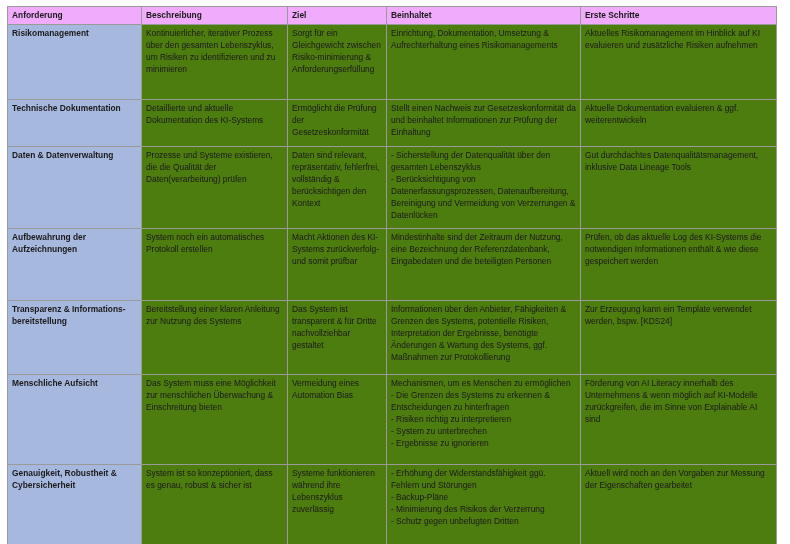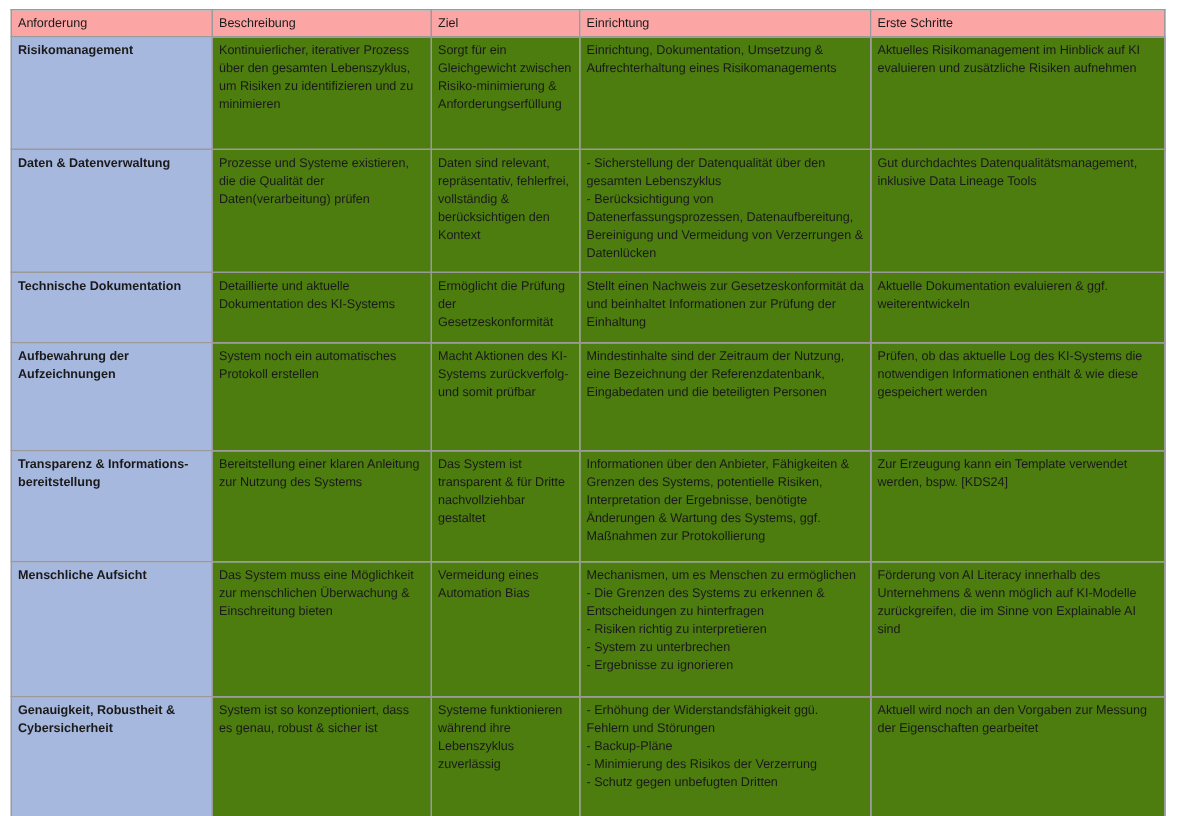--- a/index.html
+++ b/index.html
@@ -1,21 +1,21 @@
 <!DOCTYPE html>
 <html><head>
 <meta charset="utf-8">
 <style>
   html, body { margin: 0; padding: 0; background: #ffffff; }
   body { width: 790px; height: 544px; position: relative; overflow: hidden;
          font-family: "Liberation Sans", sans-serif; color: #1a1a1a; }
   table { position: absolute; left: 7px; top: 6px; width: 769px;
           border-collapse: collapse; table-layout: fixed; font-size: 8.4px; line-height: 12px; }
   td, th { border: 1px solid #9a9a9a; vertical-align: top; padding: 2px 4px 2px 4px; text-align: left; }
-  th { background: #fca5a5; font-weight: normal; height: 13px; }
+  th { background: #f0abfc; font-weight: bold; height: 13px; }
   td.req { background: #a7b8df; font-weight: bold; }
   td { background: #4d7c0f; }
   col.c1 { width: 134px; } col.c2 { width: 146px; } col.c3 { width: 99px; }
   col.c4 { width: 194px; } col.c5 { width: 196px; }
   .line { display: block; }
 </style>
 </head>
 <body>
 
 <table>
@@ -24,52 +24,52 @@
       <col class="c2">
       <col class="c3">
       <col class="c4">
       <col class="c5">
     </colgroup>
   <thead>
     <tr>
       <th>Anforderung</th>
       <th>Beschreibung</th>
       <th>Ziel</th>
-      <th>Einrichtung</th>
+      <th>Beinhaltet</th>
       <th>Erste Schritte</th>
     </tr>
   </thead>
   <tbody id="tbody">
       <tr style="height: 75px;">
         <td class="req">Risikomanagement</td>
         <td>Kontinuierlicher, iterativer Prozess über den gesamten Lebenszyklus, um Risiken zu identifizieren und zu minimieren</td>
         <td>Sorgt für ein Gleichgewicht zwischen Risiko-minimierung &amp; Anforderungserfüllung</td>
         <td>
           <span class="line">Einrichtung, Dokumentation, Umsetzung &amp; Aufrechterhaltung eines Risikomanagements</span>
         </td>
         <td>Aktuelles Risikomanagement im Hinblick auf KI evaluieren und zusätzliche Risiken aufnehmen</td>
       </tr>
+      <tr style="height: 47px;">
+        <td class="req">Technische Dokumentation</td>
+        <td>Detaillierte und aktuelle Dokumentation des KI-Systems</td>
+        <td>Ermöglicht die Prüfung der Gesetzeskonformität</td>
+        <td>
+          <span class="line">Stellt einen Nachweis zur Gesetzeskonformität da und beinhaltet Informationen zur Prüfung der Einhaltung</span>
+        </td>
+        <td>Aktuelle Dokumentation evaluieren &amp; ggf. weiterentwickeln</td>
+      </tr>
       <tr style="height: 82px;">
         <td class="req">Daten &amp; Datenverwaltung</td>
         <td>Prozesse und Systeme existieren, die die Qualität der Daten(verarbeitung) prüfen</td>
         <td>Daten sind relevant, repräsentativ, fehlerfrei, vollständig &amp; berücksichtigen den Kontext</td>
         <td>
           <span class="line">- Sicherstellung der Datenqualität über den gesamten Lebenszyklus</span>
           <span class="line">- Berücksichtigung von Datenerfassungsprozessen, Datenaufbereitung, Bereinigung und Vermeidung von Verzerrungen &amp; Datenlücken</span>
         </td>
         <td>Gut durchdachtes Datenqualitätsmanagement, inklusive Data Lineage Tools</td>
-      </tr>
-      <tr style="height: 47px;">
-        <td class="req">Technische Dokumentation</td>
-        <td>Detaillierte und aktuelle Dokumentation des KI-Systems</td>
-        <td>Ermöglicht die Prüfung der Gesetzeskonformität</td>
-        <td>
-          <span class="line">Stellt einen Nachweis zur Gesetzeskonformität da und beinhaltet Informationen zur Prüfung der Einhaltung</span>
-        </td>
-        <td>Aktuelle Dokumentation evaluieren &amp; ggf. weiterentwickeln</td>
       </tr>
       <tr style="height: 72px;">
         <td class="req">Aufbewahrung der Aufzeichnungen</td>
         <td>System noch ein automatisches Protokoll erstellen</td>
         <td>Macht Aktionen des KI-Systems zurückverfolg- und somit prüfbar</td>
         <td>
           <span class="line">Mindestinhalte sind der Zeitraum der Nutzung, eine Bezeichnung der Referenzdatenbank, Eingabedaten und die beteiligten Personen</span>
         </td>
         <td>Prüfen, ob das aktuelle Log des KI-Systems die notwendigen Informationen enthält &amp; wie diese gespeichert werden</td>
       </tr>

